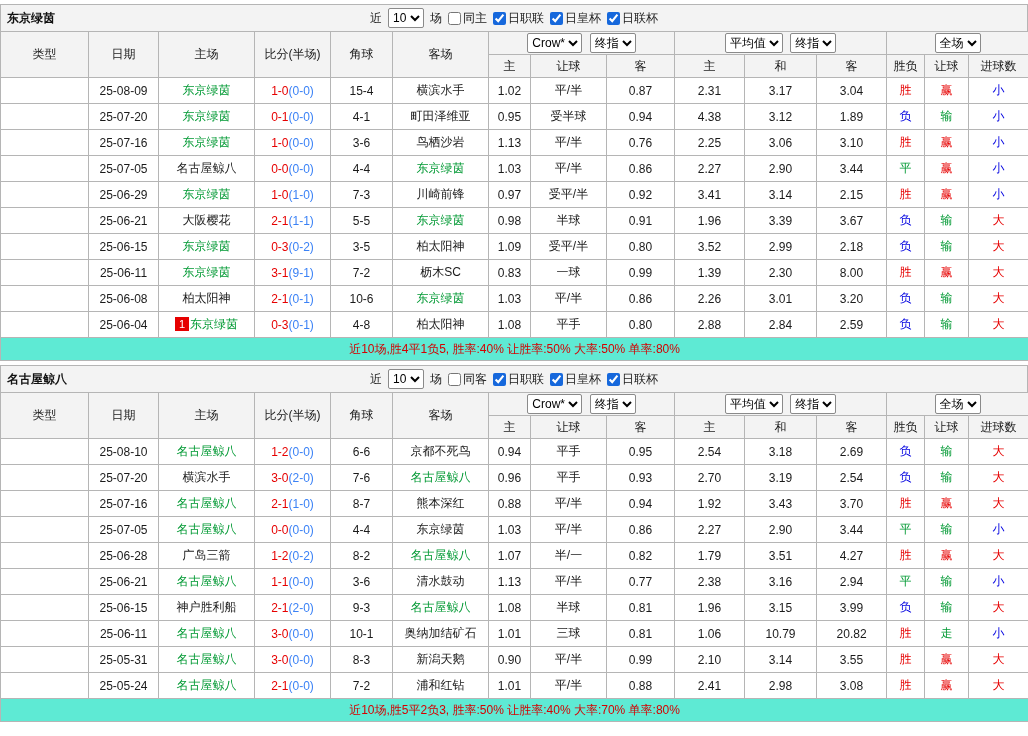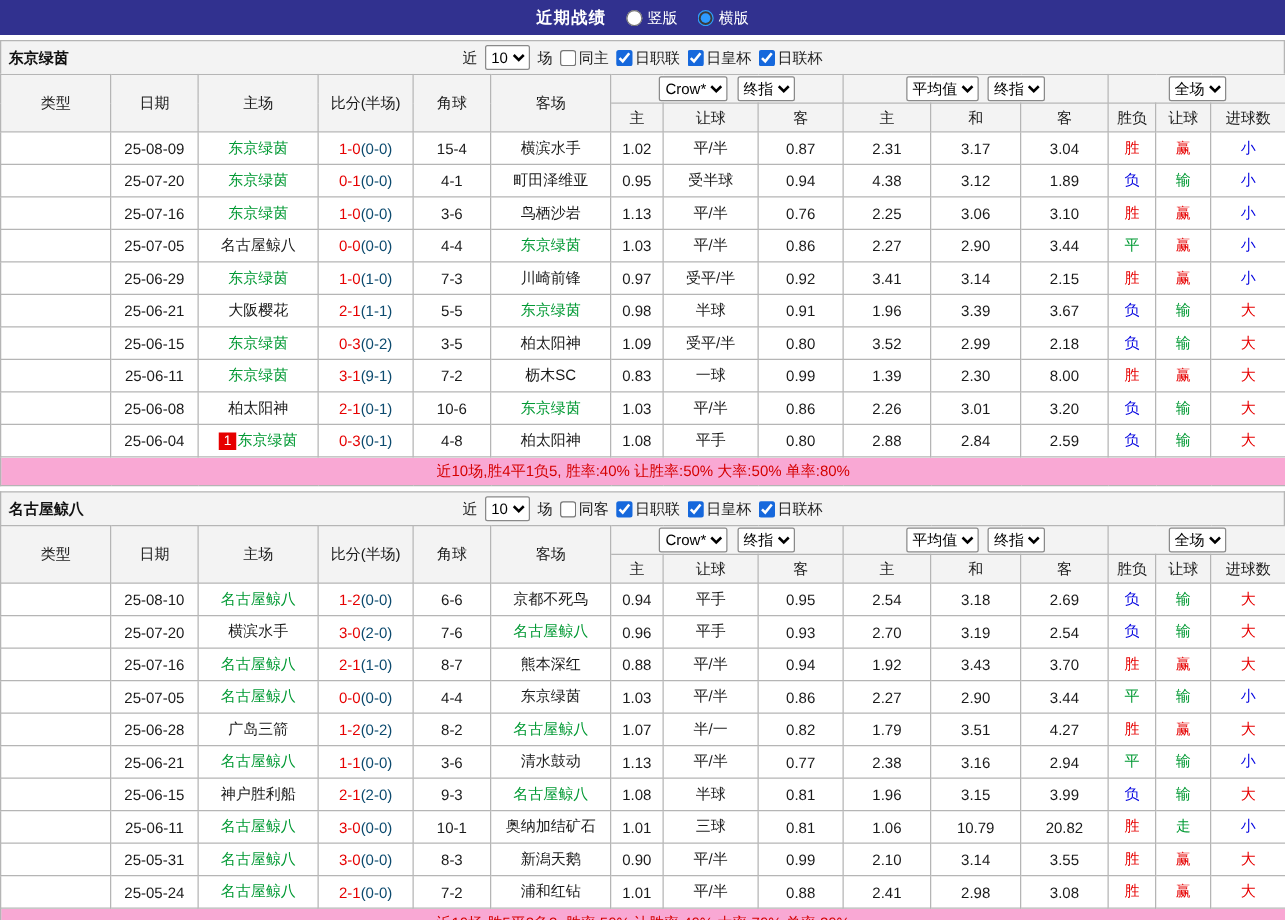--- a/index.html
+++ b/index.html
@@ -21,40 +21,29 @@
   .matches thead th{background:#f3f3f3;font-weight:normal;height:22px}
   .matches tbody td{height:25px;background:#fff}
   .selcell select{margin:0 2px}
   td.lg{color:#fff}
   .lg-green{background:#00a42e}
   .lg-black{background:#0b0b0b}
   .lg-olive{background:#5f9e63}
   .t-red{color:#e60000}
   .t-blue{color:#0000e0}
   .t-green{color:#009933}
-  .t-ht{color:#0c4a6e}
+  .t-ht{color:#3b82f6}
   .mark{display:inline-block;min-width:12px;height:14px;line-height:14px;background:#e60000;color:#fff;font-size:11px;margin-right:1px;padding:0 1px}
-  .summary{height:22px;color:#d50000;background:#f9a8d4;text-align:center}
+  .summary{height:22px;color:#d50000;background:#5eead4;text-align:center}
 </style>
 </head>
 <body>
 
 <div class="page">
 
-  <div class="topbar">
-    <span class="title">近期战绩</span>
-    <label>
-      <input type="radio" name="layout-mode" style="">
-      <span>竖版</span>
-    </label>
-    <label>
-      <input type="radio" name="layout-mode" checked="" style="">
-      <span>横版</span>
-    </label>
-  </div>
 
   <div class="section">
     <div class="filter-bar">
       <span class="team-name">东京绿茵</span>
       <div class="filters">
         <span>近</span>
         <select><option>10</option></select>
         <span>场</span>
         <label class="cb">
             <input type="checkbox" style="">

